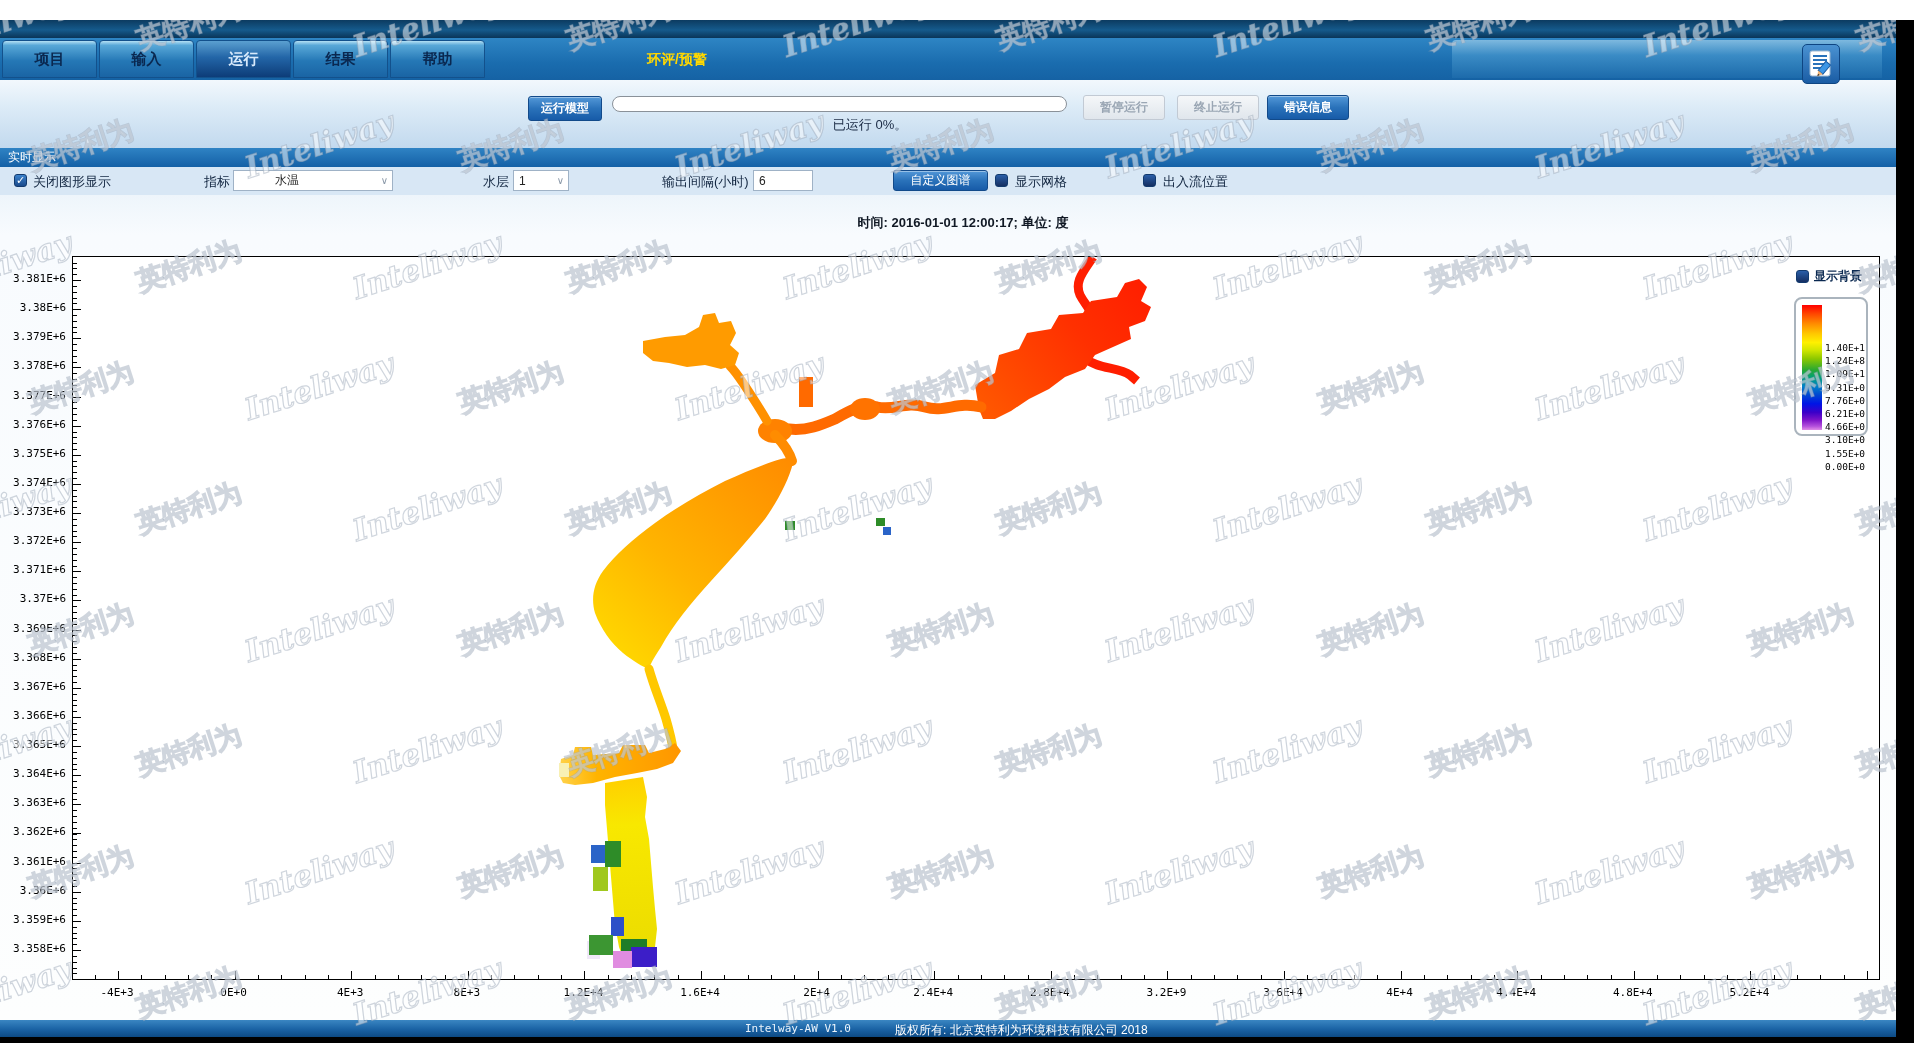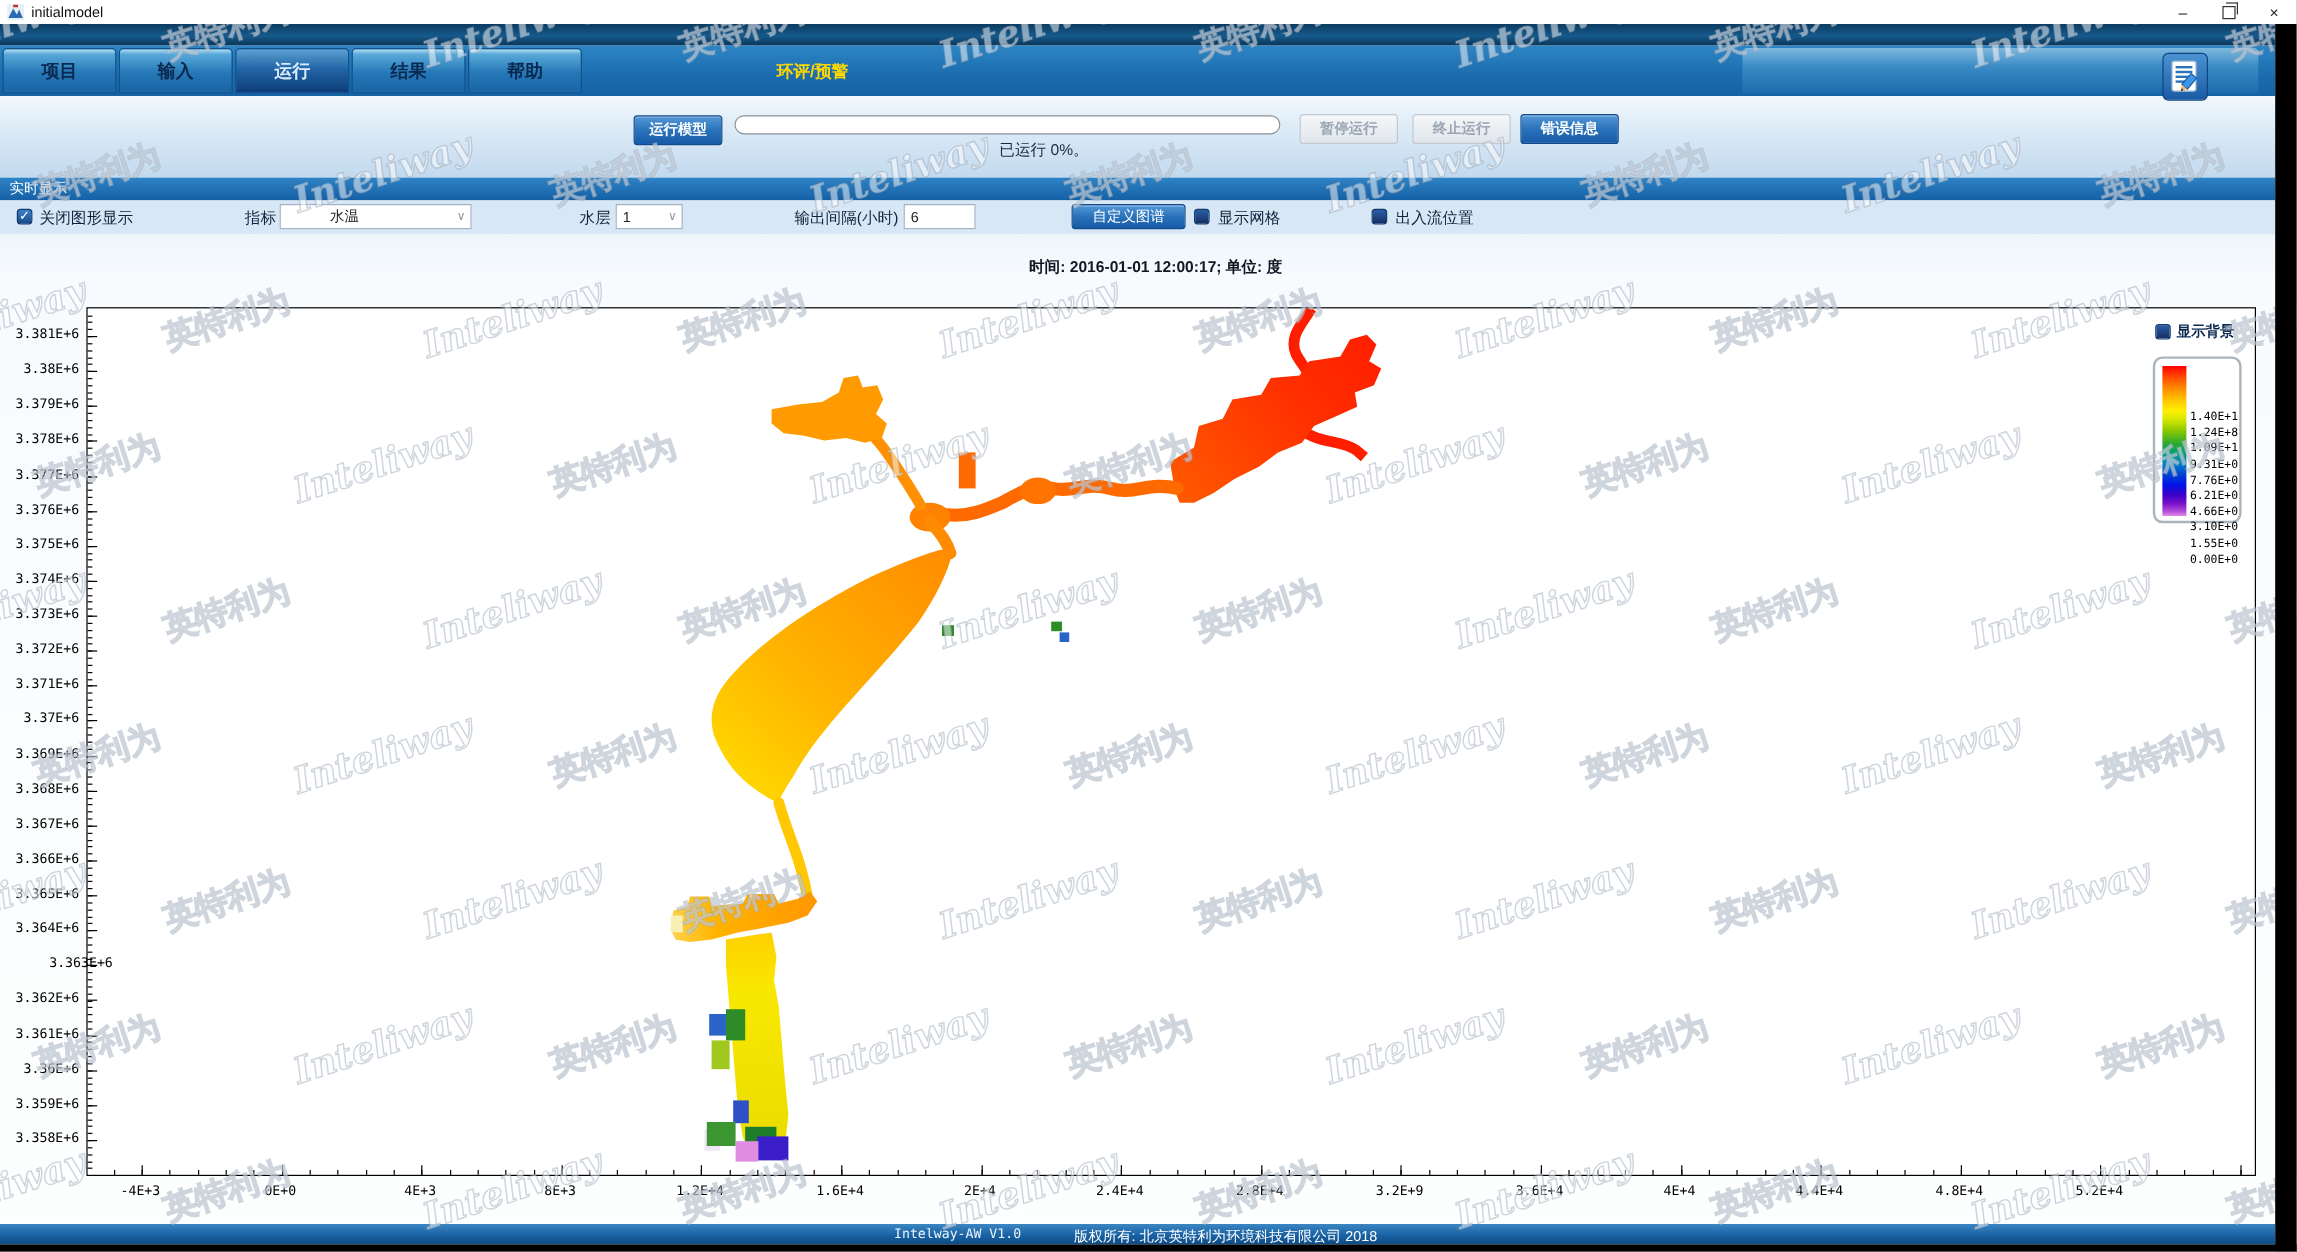--- a/index.html
+++ b/index.html
@@ -113,39 +113,20 @@
   .wm{position:absolute;transform:rotate(-18deg);white-space:nowrap;
       color:rgba(255,255,255,.5);-webkit-text-stroke:1.2px rgba(148,162,180,.45);}
   .wm.latin{font-family:"DejaVu Serif","Liberation Serif",serif;font-style:italic;font-weight:bold;font-size:30px;}
   .wm.cjk{font-weight:bold;font-size:27px;}
 </style>
 </head>
 <body>
 
 <div class="app">
 
-  <div class="titlebar">
-    <svg class="app-icon" viewBox="0 0 14 14">
-      <rect x="0" y="0" width="14" height="14" fill="#e8eef6"></rect>
-      <path d="M1 12 L5 4 L8 9 L10 5 L13 12 Z" fill="#2a6db5"></path>
-      <rect x="5" y="1" width="4" height="2" fill="#c03020"></rect>
-    </svg>
-    <span class="titletext">initialmodel</span>
-    <div class="winbtns">
-      <div class="winbtn">
-          <span>–</span>
-        </div>
-      <div class="winbtn">
-          <span class="restore-glyph"></span>
-        </div>
-      <div class="winbtn">
-          <span>×</span>
-        </div>
-    </div>
-  </div>
 
   <div class="band-dark"></div>
   <div class="tabrow">
     <div class="tabrow-right"></div>
     <span class="tab-highlight">环评/预警</span>
   <div class="tab" style="left: 2px;">项目</div>
       <div class="tab" style="left: 99px;">输入</div>
       <div class="tab active" style="left: 196px;">运行</div>
       <div class="tab" style="left: 293px;">结果</div>
       <div class="tab" style="left: 390px;">帮助</div>
@@ -534,21 +515,21 @@
       <div class="ylab mono" style="top: 505.04px;">3.373E+6</div>
       <div class="ylab mono" style="top: 534.17px;">3.372E+6</div>
       <div class="ylab mono" style="top: 563.3px;">3.371E+6</div>
       <div class="ylab mono" style="top: 592.43px;">3.37E+6</div>
       <div class="ylab mono" style="top: 621.56px;">3.369E+6</div>
       <div class="ylab mono" style="top: 650.69px;">3.368E+6</div>
       <div class="ylab mono" style="top: 679.82px;">3.367E+6</div>
       <div class="ylab mono" style="top: 708.95px;">3.366E+6</div>
       <div class="ylab mono" style="top: 738.08px;">3.365E+6</div>
       <div class="ylab mono" style="top: 767.21px;">3.364E+6</div>
-      <div class="ylab mono" style="top: 796.34px; padding-left: 28px;">3.363E+6</div>
+      <div class="ylab mono" style="top: 796.34px;">3.363E+6</div>
       <div class="ylab mono" style="top: 825.47px;">3.362E+6</div>
       <div class="ylab mono" style="top: 854.6px;">3.361E+6</div>
       <div class="ylab mono" style="top: 883.73px;">3.36E+6</div>
       <div class="ylab mono" style="top: 912.86px;">3.359E+6</div>
       <div class="ylab mono" style="top: 941.99px;">3.358E+6</div>
     </div>
   <div class="axis-x mono" id="axis-x">
       <div class="xlab mono" style="left: 82px; top: 2px;">-4E+3</div>
       <div class="xlab mono" style="left: 198.6px; top: 2px;">0E+0</div>
       <div class="xlab mono" style="left: 315.2px; top: 2px;">4E+3</div>

